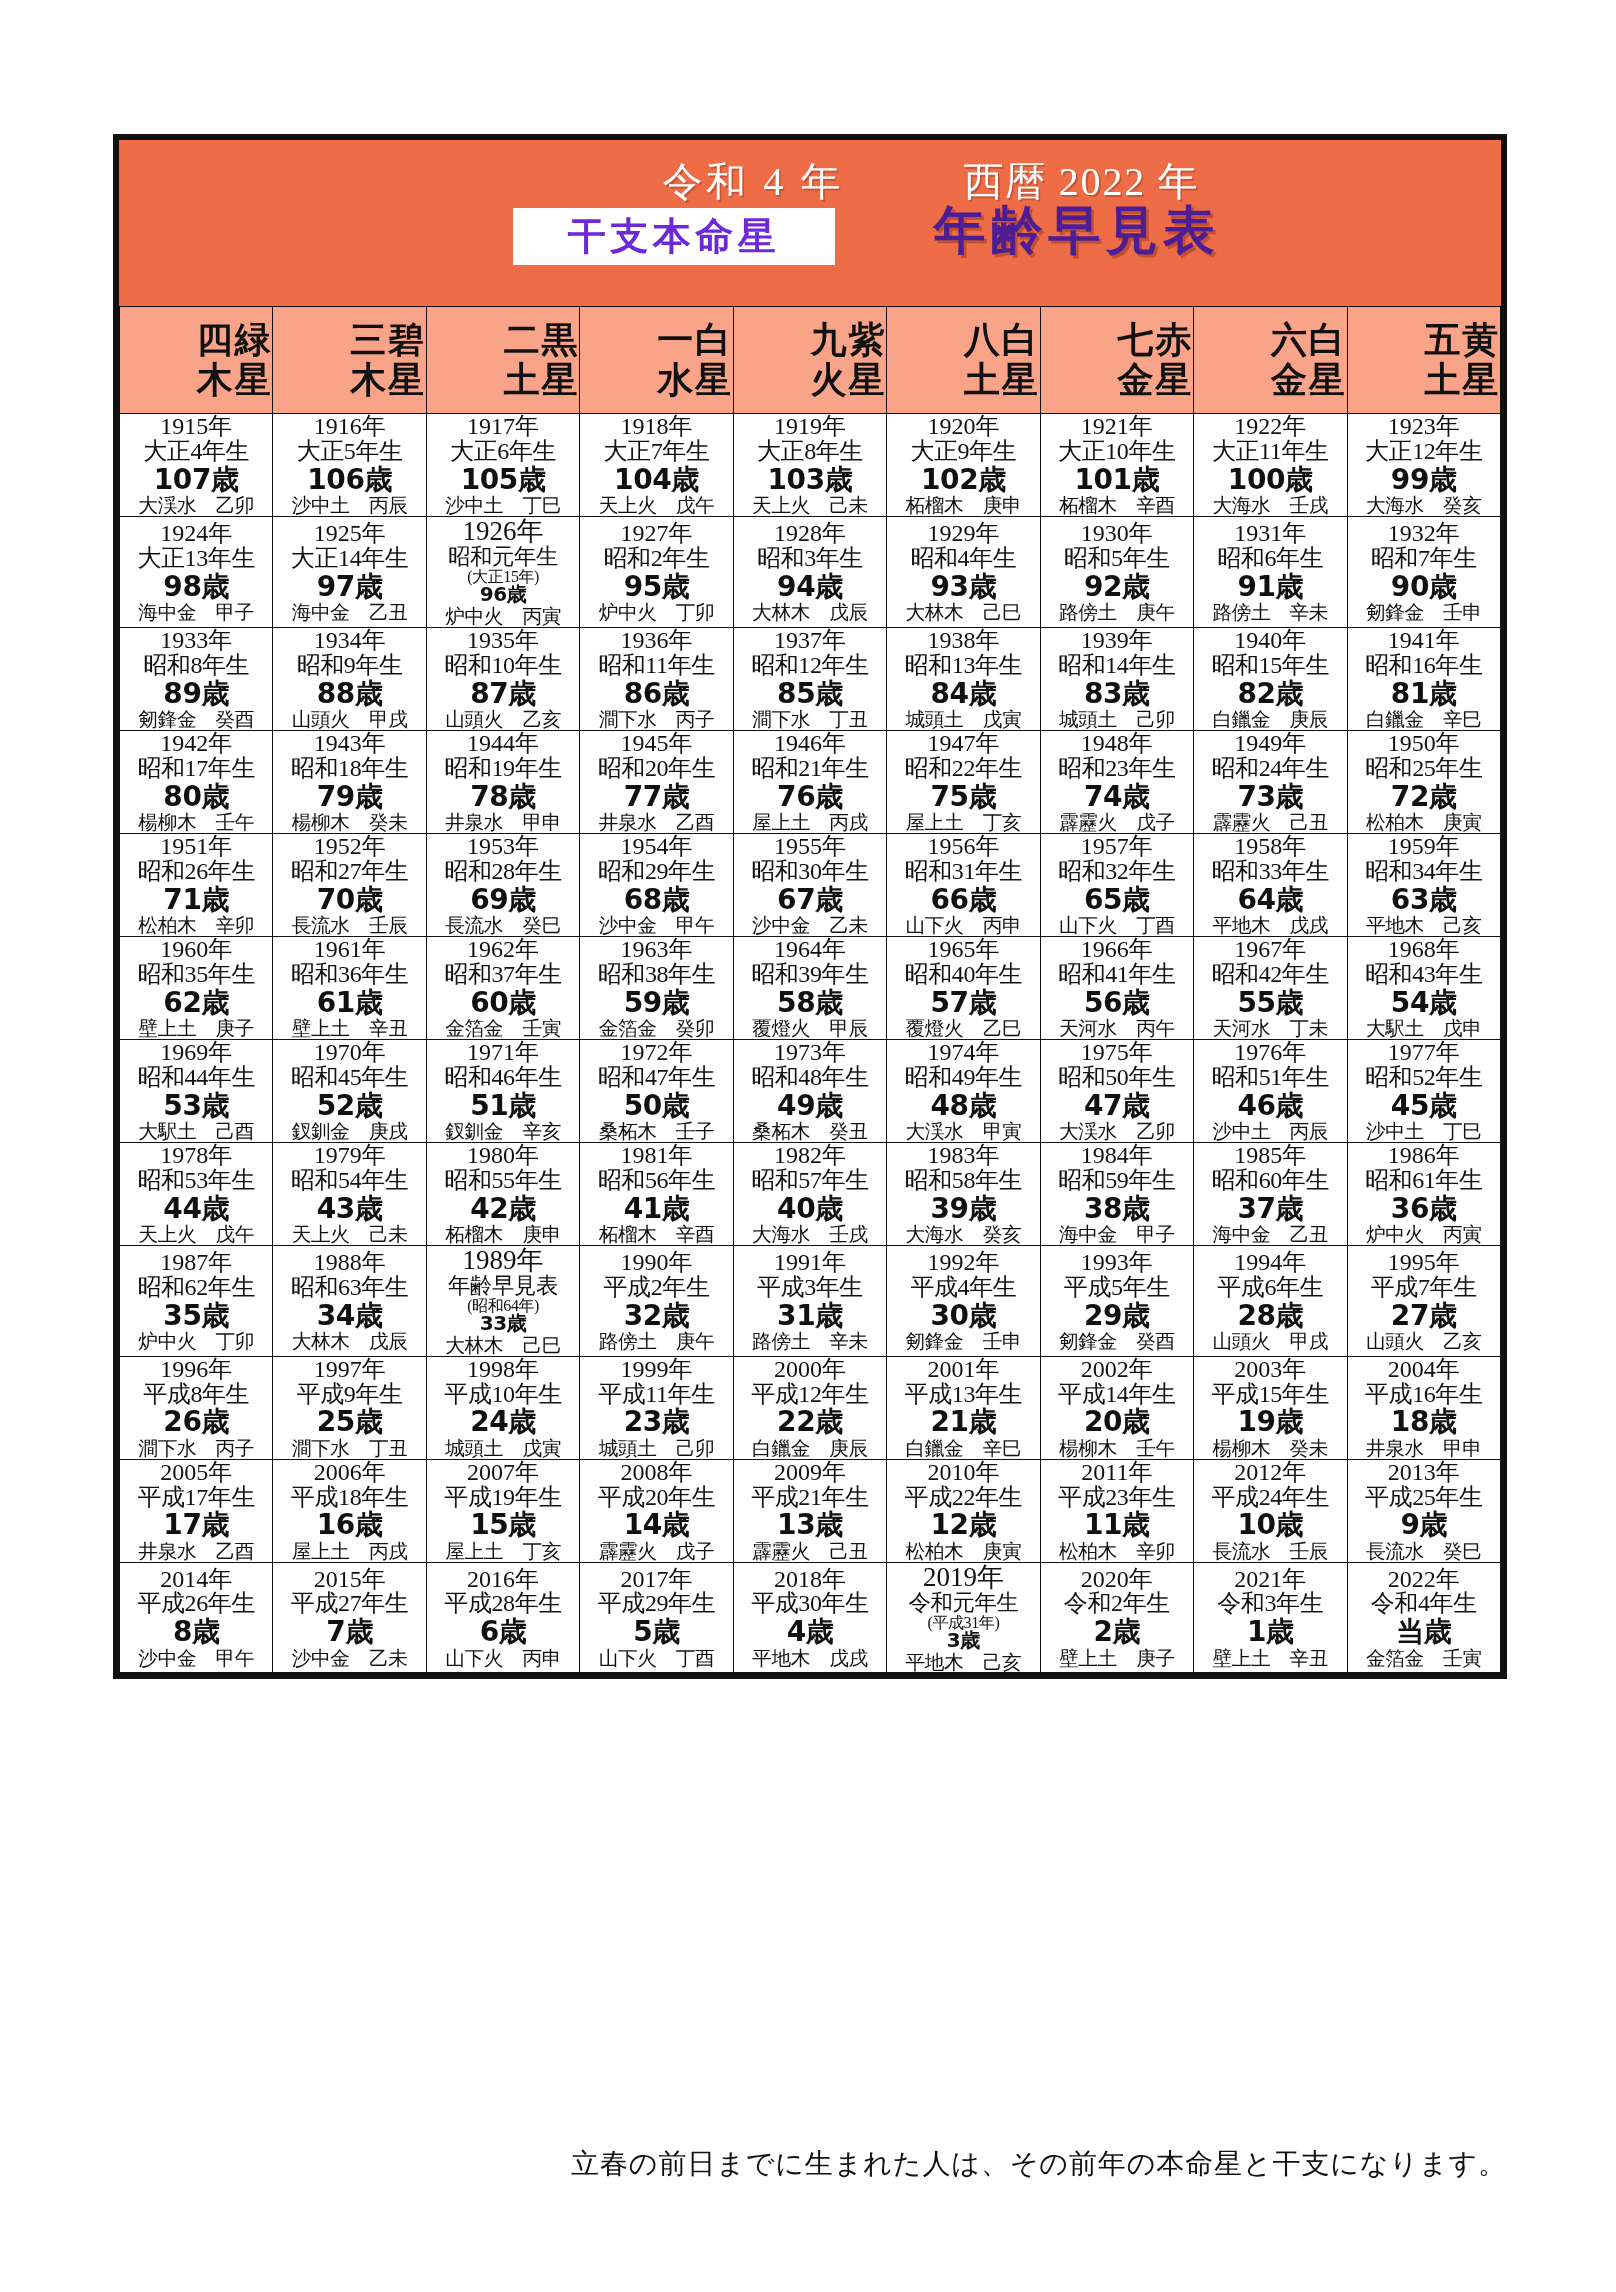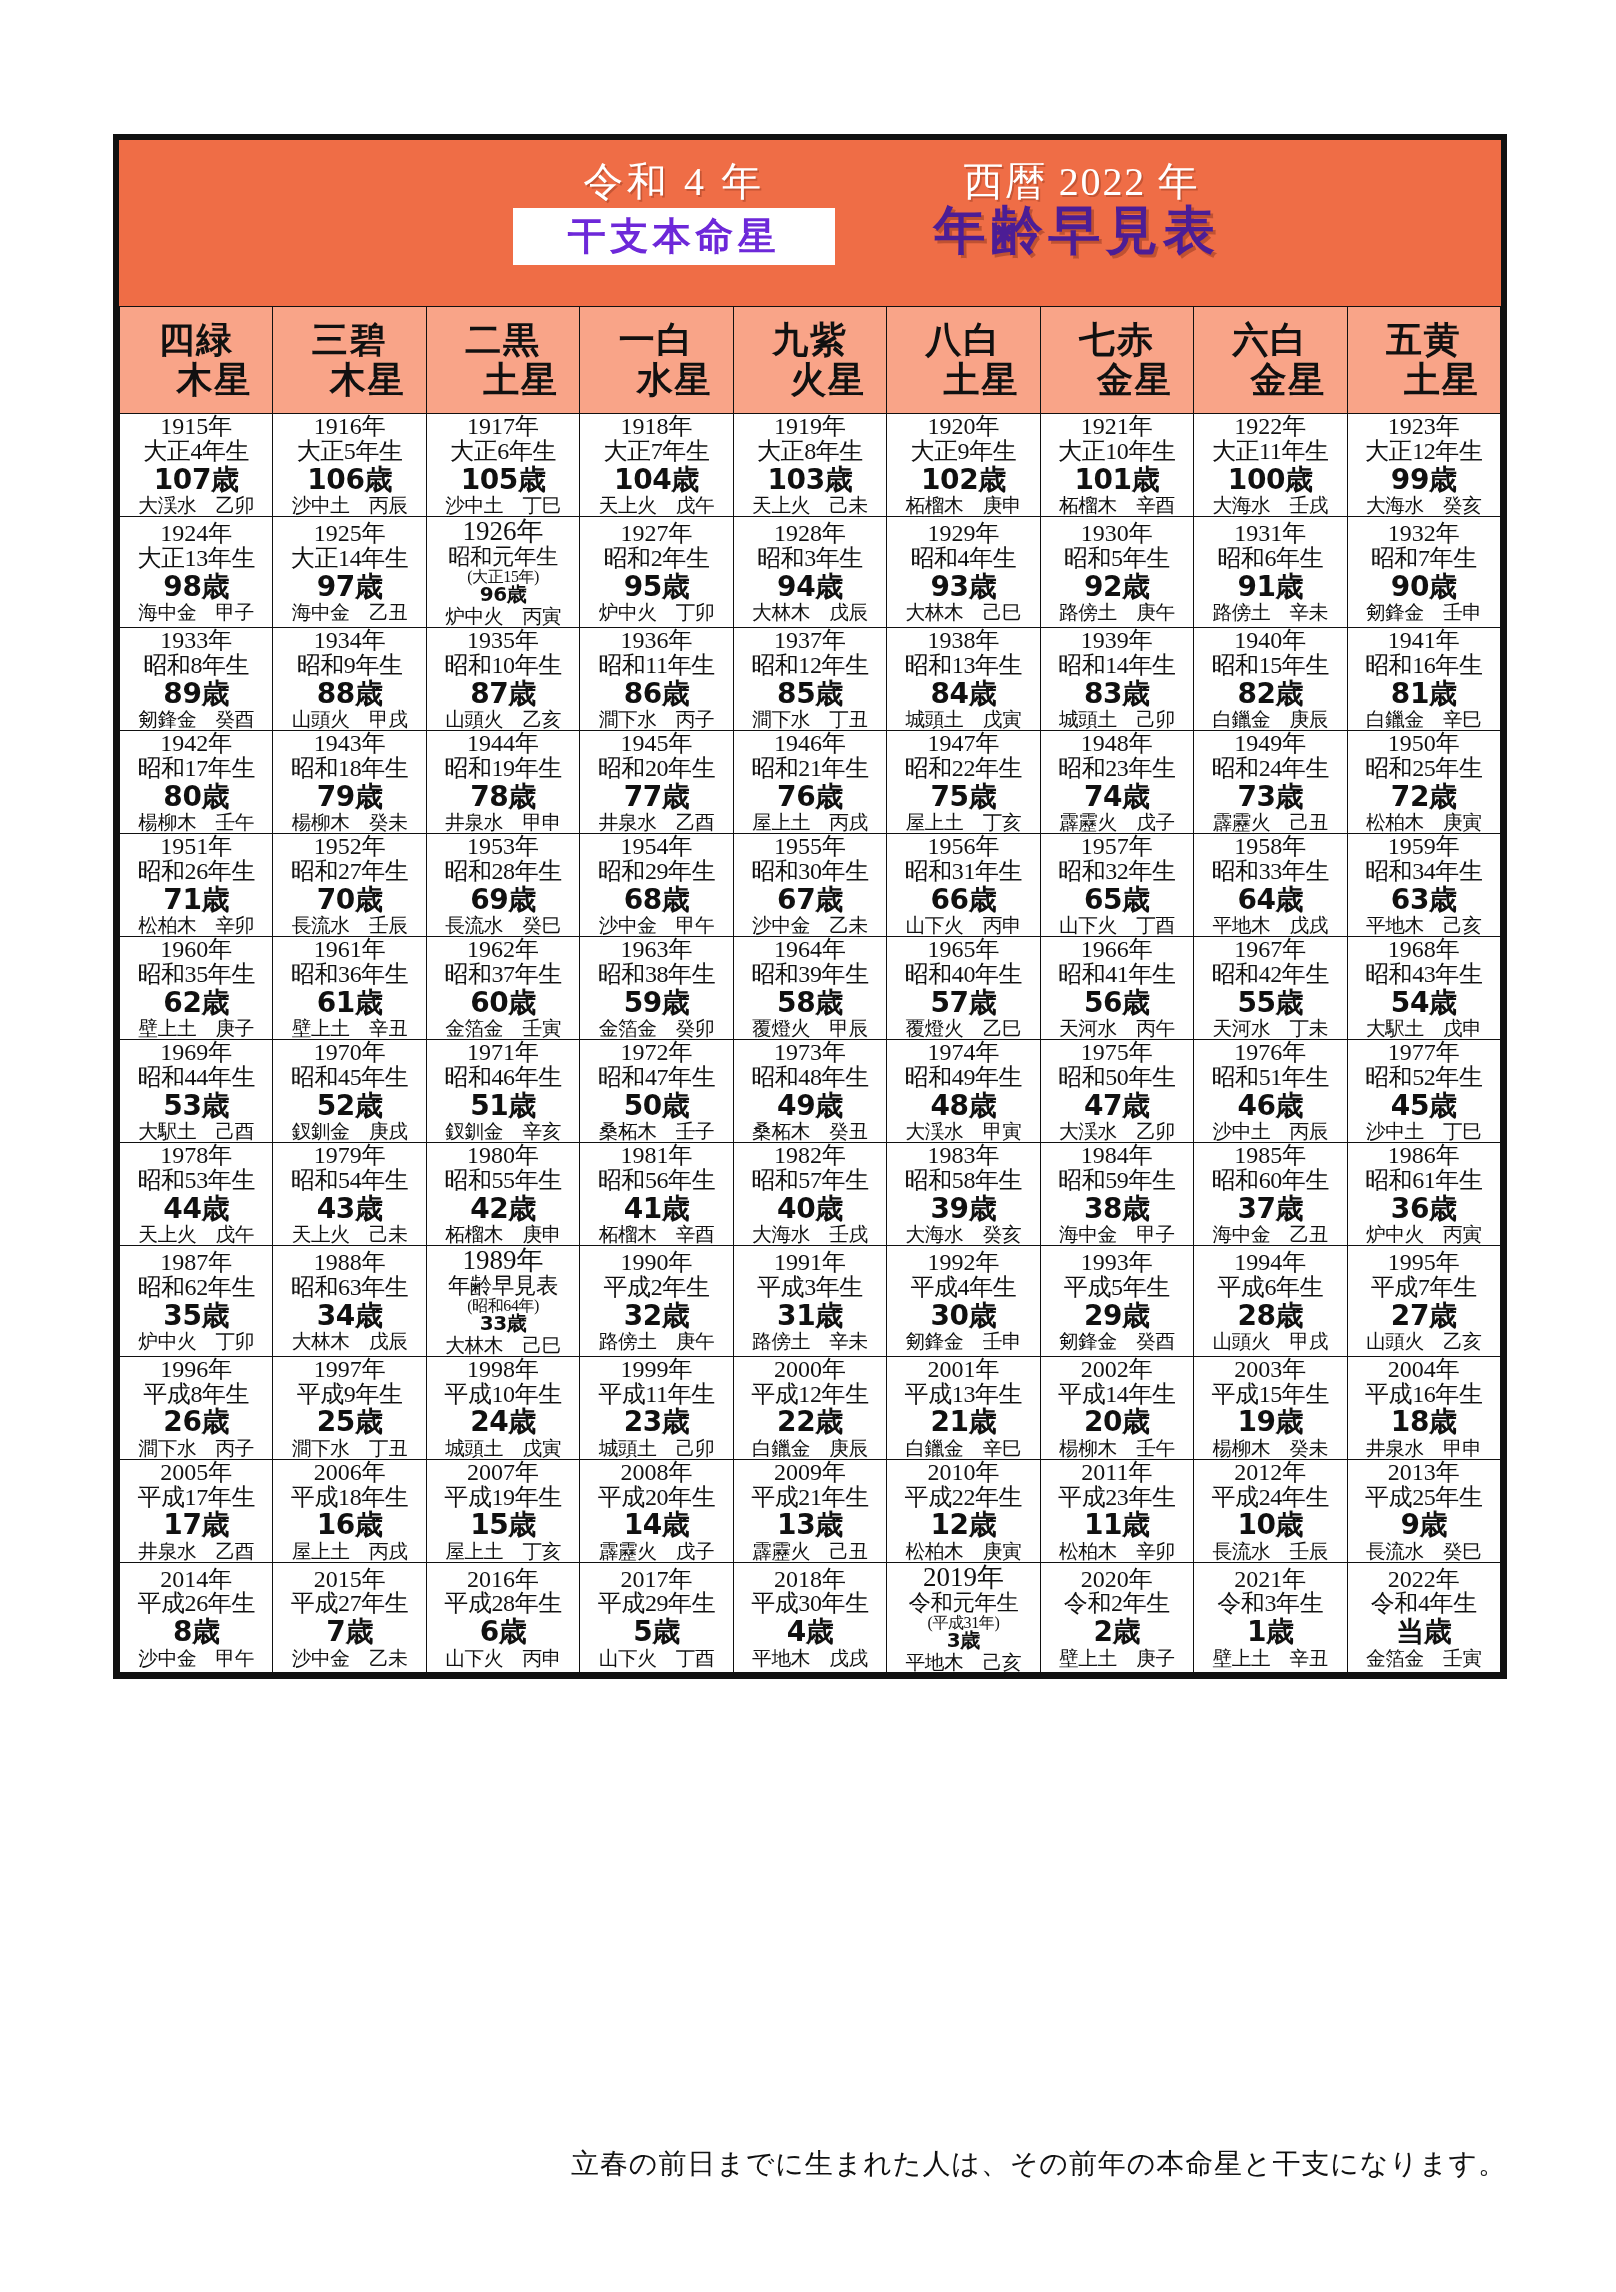--- a/index.html
+++ b/index.html
@@ -30,21 +30,21 @@
   
   .banner {
     background: #ef6d46;
     height: 166px;
     position: relative;
   }
   .banner-era {
     position: absolute;
     left: 385px; top: 14.3px;
     width: 340px;
-    text-align: center;
+    text-align: right;
     color: #ffffff;
     font-size: 40px;
     letter-spacing: 3.6px;
     font-family: "Liberation Serif", "DejaVu Serif", serif;
     text-shadow: 1.8px 1.8px 0 rgba(120,40,20,0.35);
     white-space: nowrap;
   }
   .banner-western {
     position: absolute;
     left: 752px; top: 14.3px;
@@ -97,21 +97,21 @@
   table.grid thead th {
     background: #f9a488;
     height: 107px;
     color: #111111;
   }
   .star {
     font-size: 36px;
     font-weight: 700;
     line-height: 1.12;
     letter-spacing: 1.8px;
-    text-align: center;
+    text-align: right;
     font-family: "Liberation Serif", "DejaVu Serif", serif;
   }
   .star .l2 { display: block; margin-left: 36px; }
 
   td.cell {
     height: 101px;
     text-align: center;
     background: #ffffff;
   }
   .c-year {

